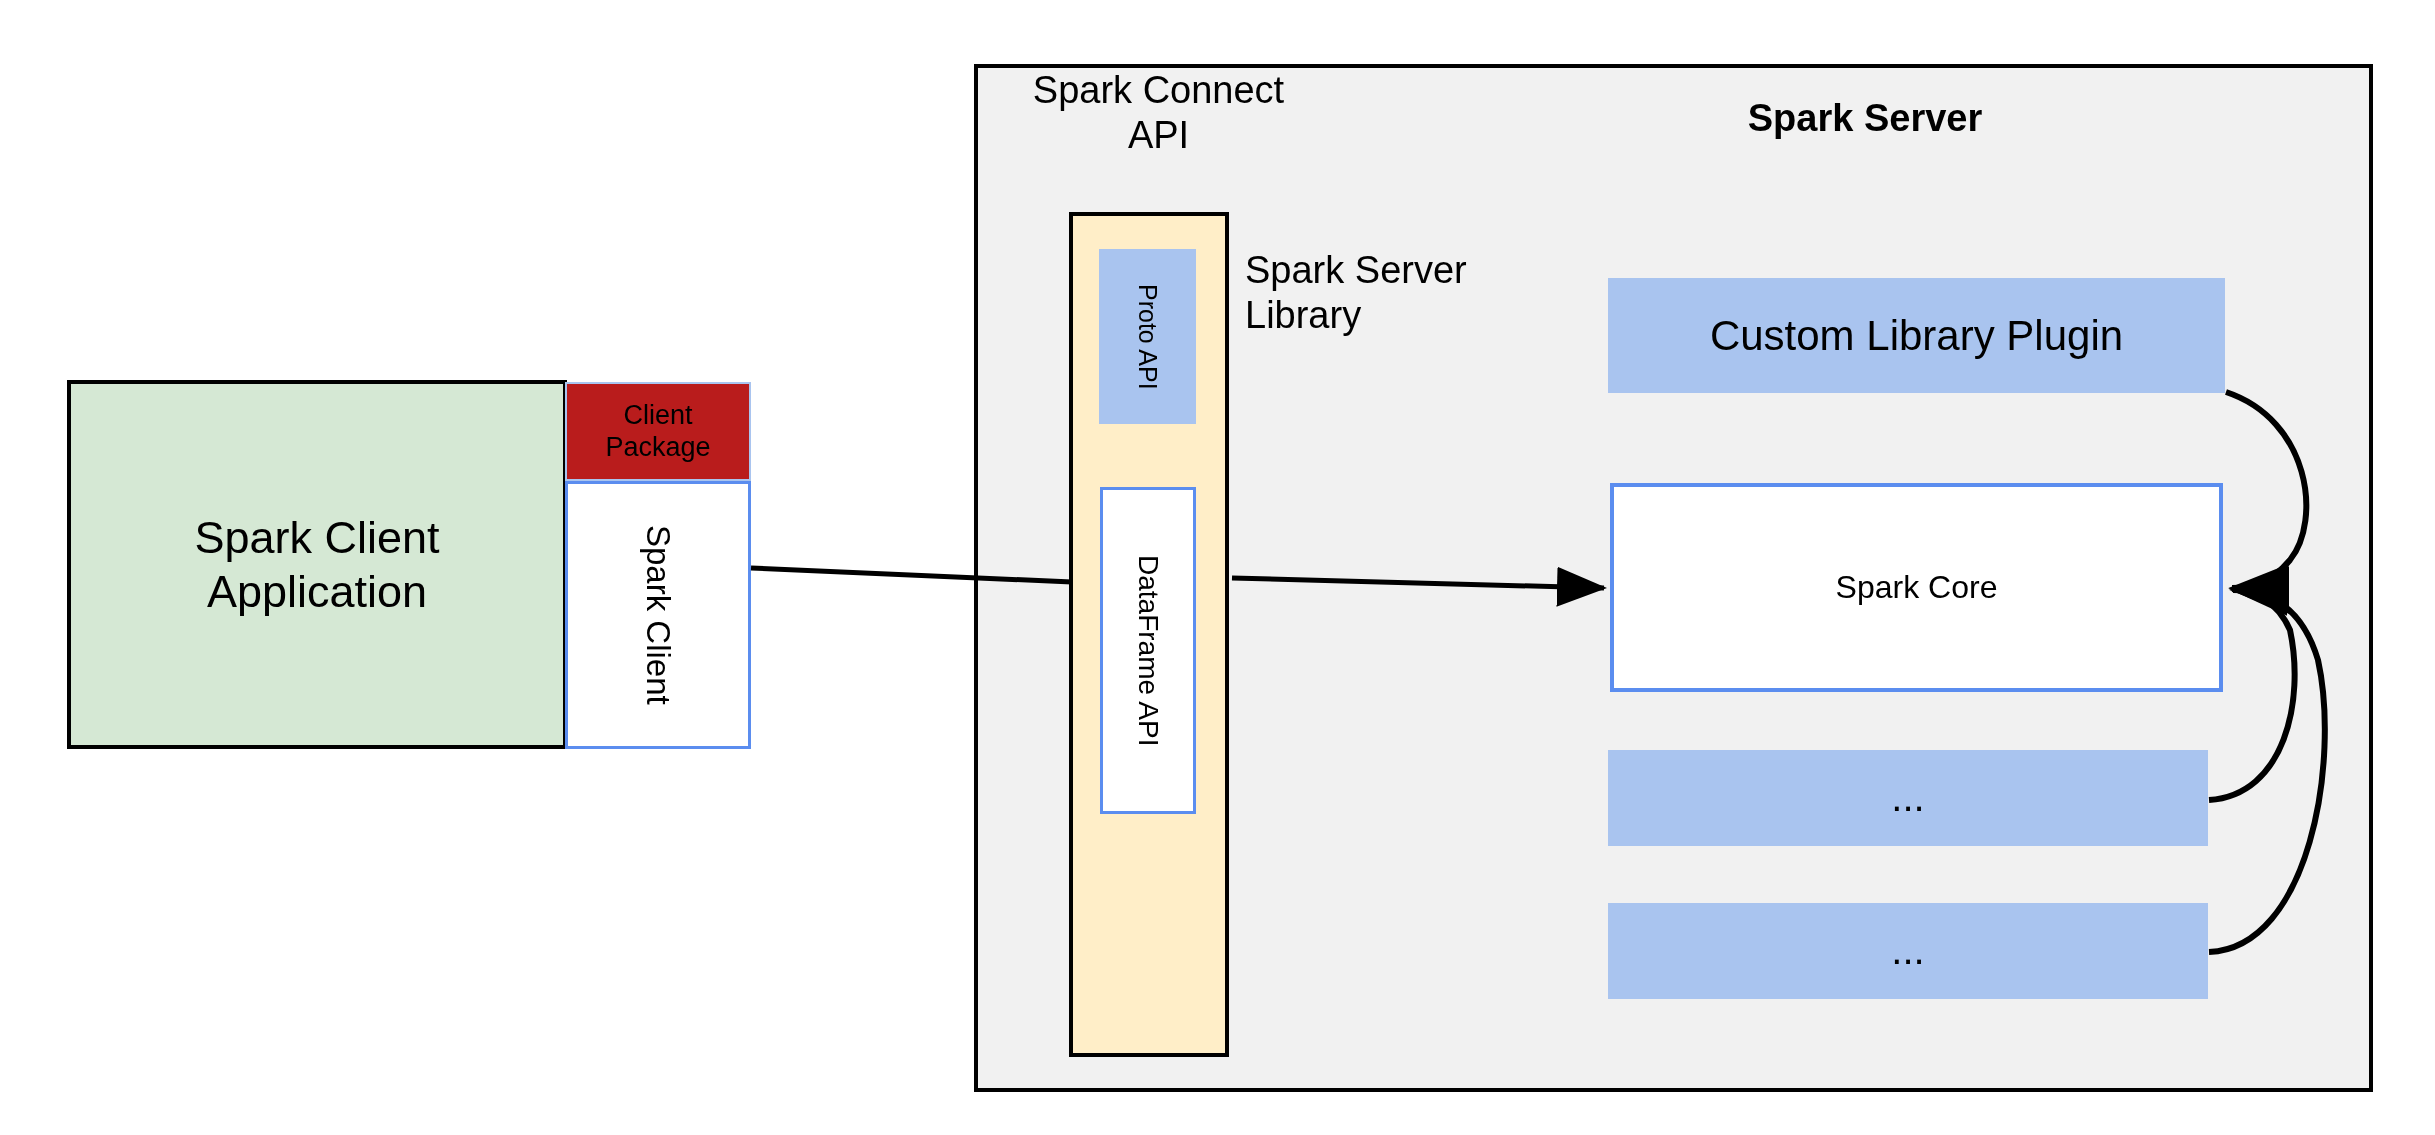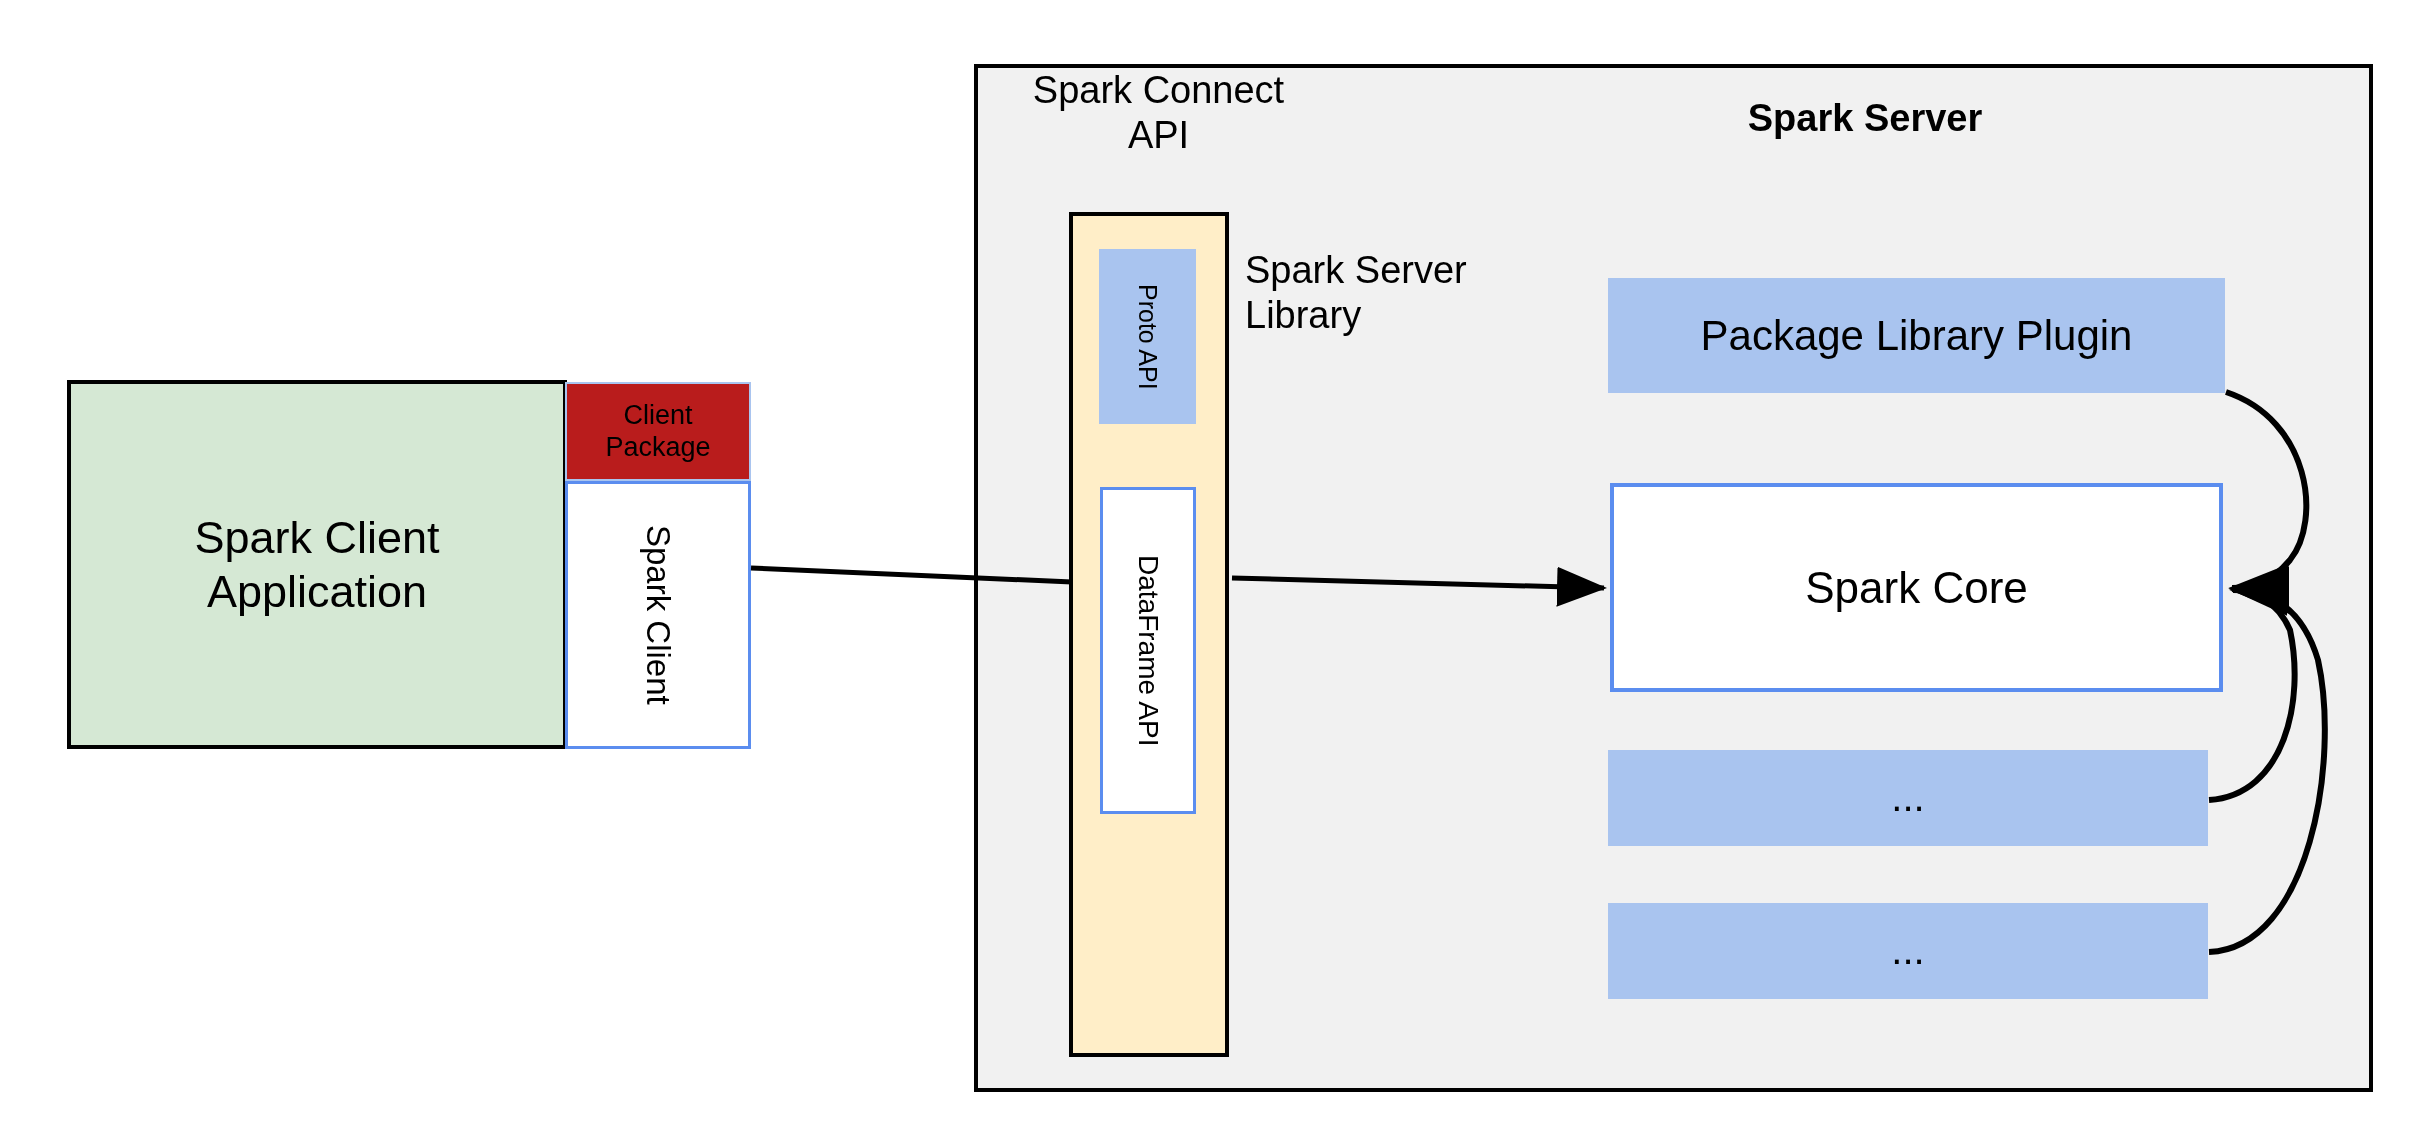--- a/index.html
+++ b/index.html
@@ -147,21 +147,21 @@
     border: 1px solid #a9c4ef;
     font-size: 42px;
   }
   #spark-core {
     left: 1610px;
     top: 483px;
     width: 613px;
     height: 209px;
     background: #ffffff;
     border: 4px solid #5b8def;
-    font-size: 44px;
+    font-size: 32px;
   }
   #dots-box-1 {
     left: 1608px;
     top: 750px;
     width: 600px;
     height: 96px;
     background: #a9c4ef;
     border: 1px solid #a9c4ef;
     font-size: 40px;
   }
@@ -203,21 +203,21 @@
     <span class="vtext">Proto API</span>
   </div>
 
   <div class="node" id="dataframe-api">
     <span class="vtext">DataFrame API</span>
   </div>
 
   <div class="node" id="spark-server-library-label">Spark Server
 Library</div>
 
-  <div class="node" id="custom-library-plugin">Package Library Plugin</div>
+  <div class="node" id="custom-library-plugin">Custom Library Plugin</div>
 
   <div class="node" id="spark-core">Spark Core</div>
 
   <div class="node" id="dots-box-1">...</div>
 
   <div class="node" id="dots-box-2">...</div>
 
   <div class="node" id="client-app" style="white-space: pre-line;">Spark Client
 Application</div>
 

